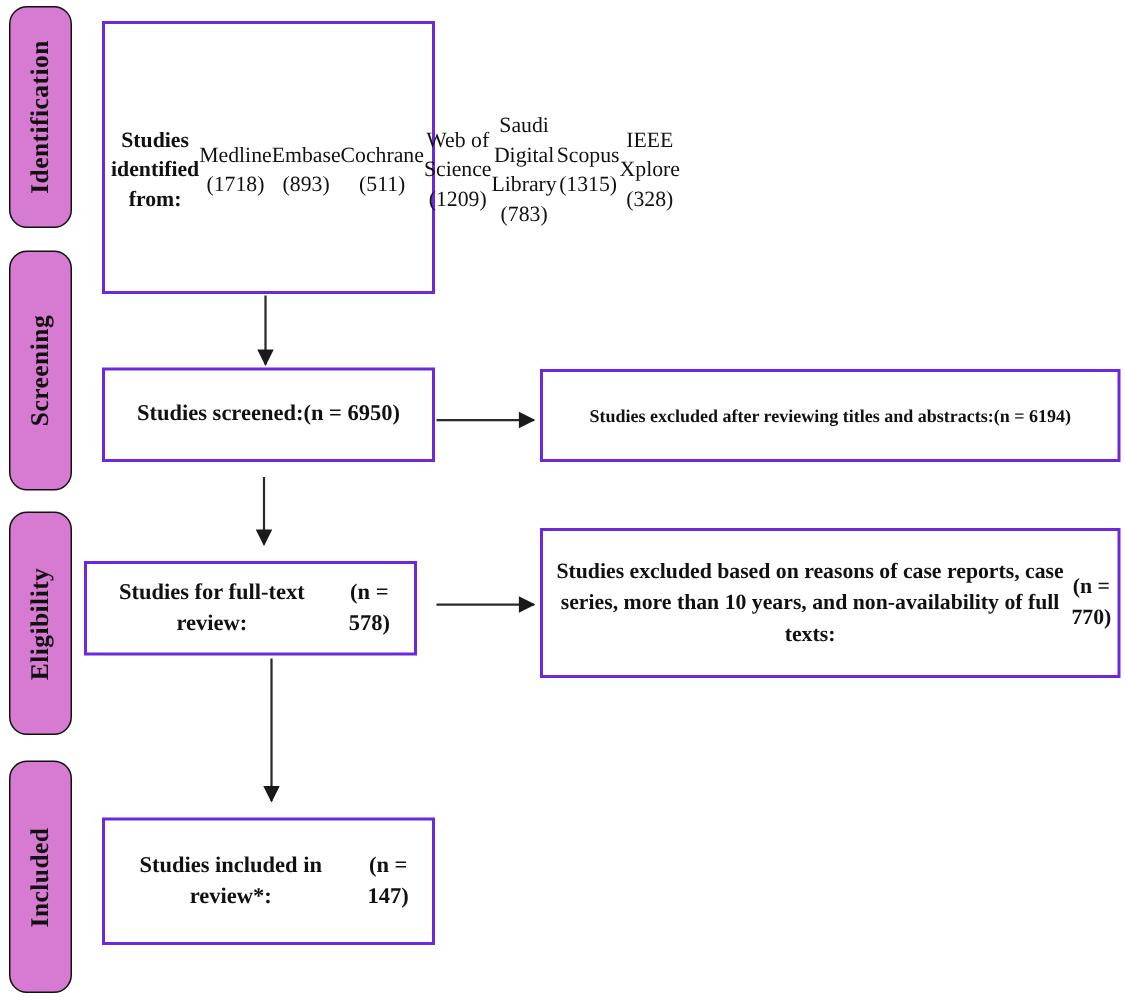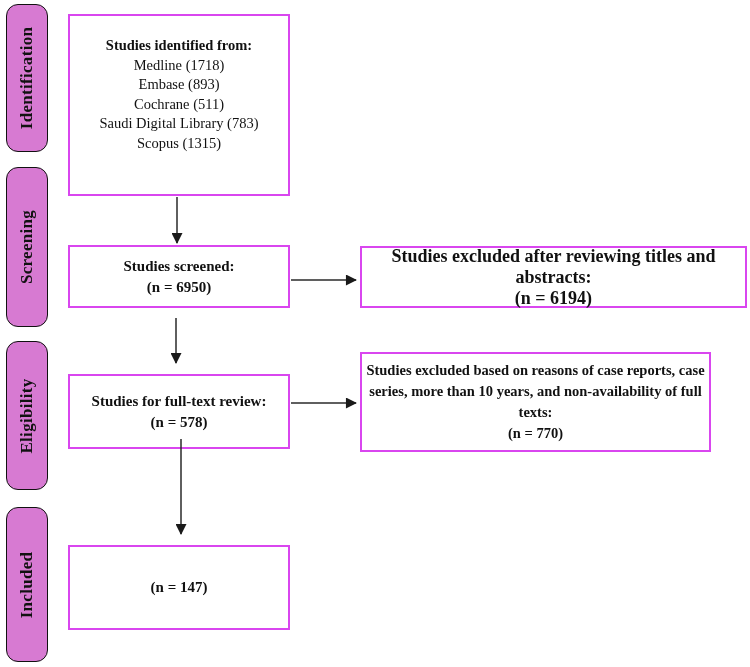--- a/index.html
+++ b/index.html
@@ -36,46 +36,46 @@
   }
   .stage-identification { top: 4px;   height: 148px; }
   .stage-screening      { top: 167px; height: 160px; }
   .stage-eligibility    { top: 341px; height: 149px; }
   .stage-included       { top: 507px; height: 155px; }
 
   
   .fbox {
     position: absolute;
     background: #ffffff;
-    border: 2px solid #d946ef;
+    border: 2px solid #6d28d9;
     display: flex;
-    flex-direction: column;
+    flex-direction: row;
     justify-content: center;
     align-items: center;
     text-align: center;
     color: #111111;
     font-size: 15px;
     line-height: 21px;
     padding: 2px 4px;
   }
   .fbox .title { font-weight: bold; }
   .fbox .count { font-weight: bold; }
 
   .box-identified {
     left: 68px; top: 14px; width: 222px; height: 182px;
     justify-content: flex-start;
     padding-top: 20px;
     font-size: 14.5px;
     line-height: 19.5px;
   }
   .box-identified .title { font-size: 14.5px; }
   .box-screened  { left: 68px;  top: 245px; width: 222px; height: 63px; }
-  .box-excluded1 { left: 360px; top: 246px; width: 387px; height: 62px; font-size: 18px; }
-  .box-fulltext  { left: 68px;  top: 374px; width: 222px; height: 75px; }
-  .box-excluded2 { left: 360px; top: 352px; width: 351px; height: 100px; font-size: 14.5px; }
+  .box-excluded1 { left: 360px; top: 246px; width: 387px; height: 62px; font-size: 12px; }
+  .box-fulltext  { left: 56px;  top: 374px; width: 222px; height: 63px; }
+  .box-excluded2 { left: 360px; top: 352px; width: 387px; height: 100px; font-size: 14.5px; }
   .box-included  { left: 68px;  top: 545px; width: 222px; height: 85px; }
 
   .arrows {
     position: absolute;
     left: 0; top: 0;
     width: 750px; height: 667px;
     pointer-events: none;
   }
 </style>
 </head>
@@ -94,22 +94,24 @@
   </div>
   <div class="stage stage-included" style="background: rgb(215, 122, 210);">
     <span class="rot">Included</span>
   </div>
 
   <div class="fbox box-identified">
     <div class="title">Studies identified from:</div>
     <div>Medline (1718)</div>
     <div>Embase (893)</div>
     <div>Cochrane (511)</div>
+    <div>Web of Science (1209)</div>
     <div>Saudi Digital Library (783)</div>
     <div>Scopus (1315)</div>
+    <div>IEEE Xplore (328)</div>
   </div>
 
   <div class="fbox box-screened">
     <div class="title">Studies screened:</div>
     <div class="count">(n = 6950)</div>
   </div>
 
   <div class="fbox box-excluded1">
     <div class="title">Studies excluded after reviewing titles and abstracts:</div>
     <div class="count">(n = 6194)</div>
@@ -119,20 +121,21 @@
     <div class="title">Studies for full-text review:</div>
     <div class="count">(n = 578)</div>
   </div>
 
   <div class="fbox box-excluded2">
     <div class="title">Studies excluded based on reasons of case reports, case series, more than 10 years, and non-availability of full texts:</div>
     <div class="count">(n = 770)</div>
   </div>
 
   <div class="fbox box-included">
+    <div class="title">Studies included in review*:</div>
     <div class="count">(n = 147)</div>
   </div>
 
   <svg class="arrows" viewBox="0 0 750 667" xmlns="http://www.w3.org/2000/svg">
     <defs>
       <marker id="ah" viewBox="0 0 12 12" refX="11" refY="6" markerWidth="12" markerHeight="11" markerUnits="userSpaceOnUse" orient="auto">
         <path d="M0,0 L12,6 L0,12 Z" fill="#1a1a1a"></path>
       </marker>
     </defs>
     <line x1="177" y1="197" x2="177" y2="243" stroke="#2a2a2a" stroke-width="1.5" marker-end="url(#ah)"></line>

